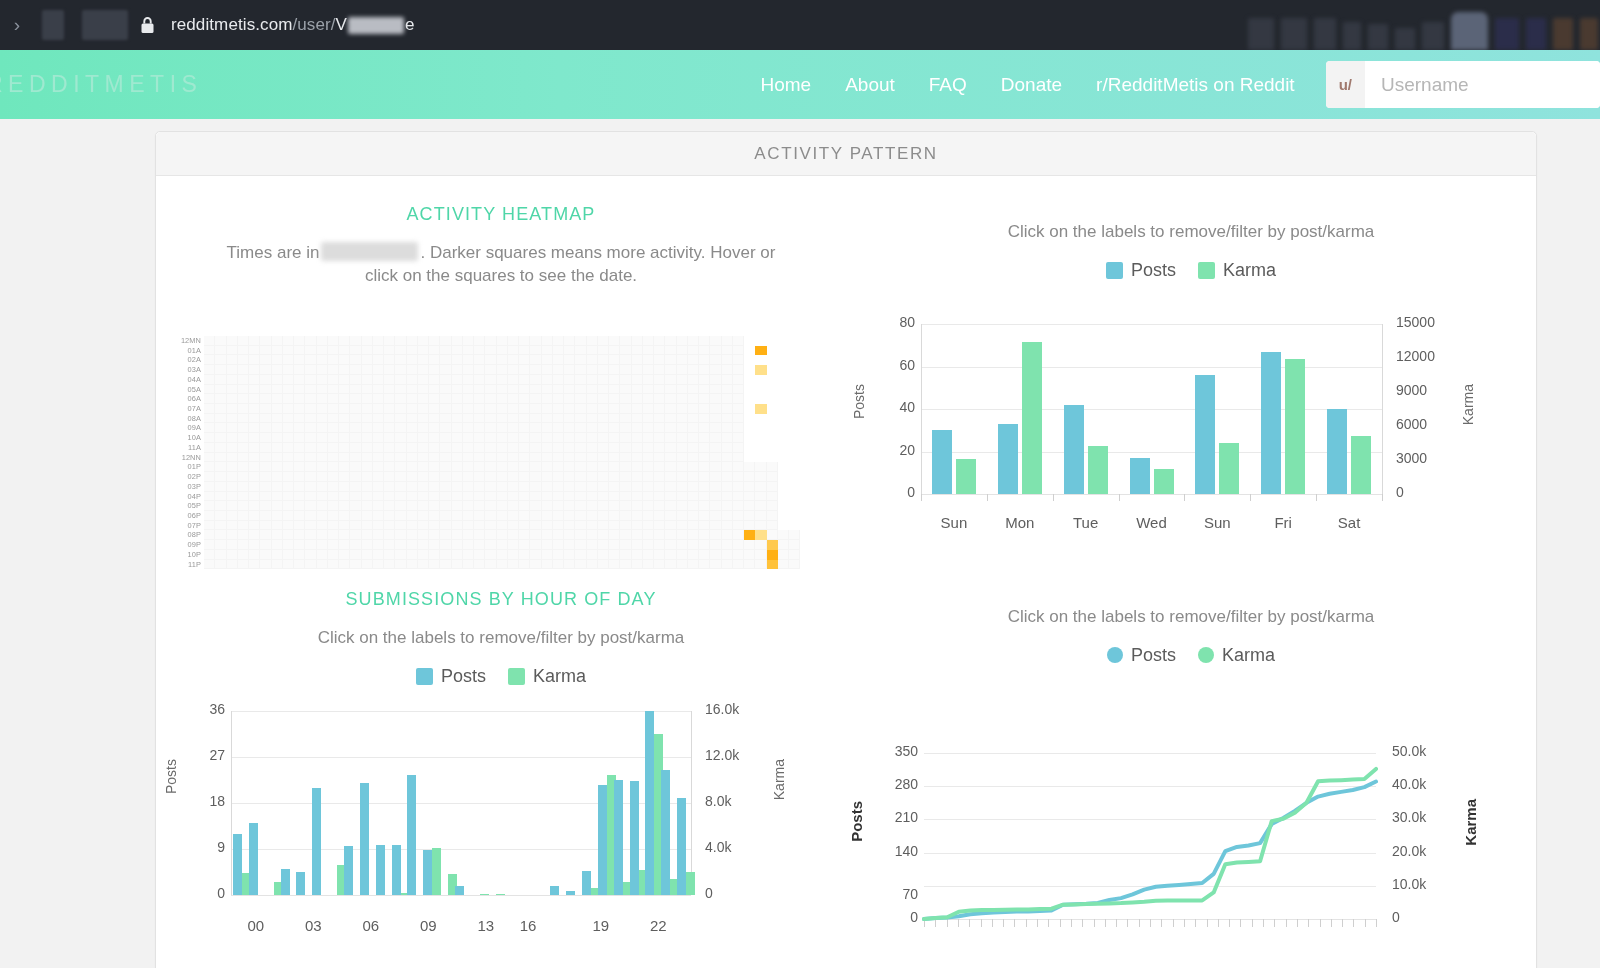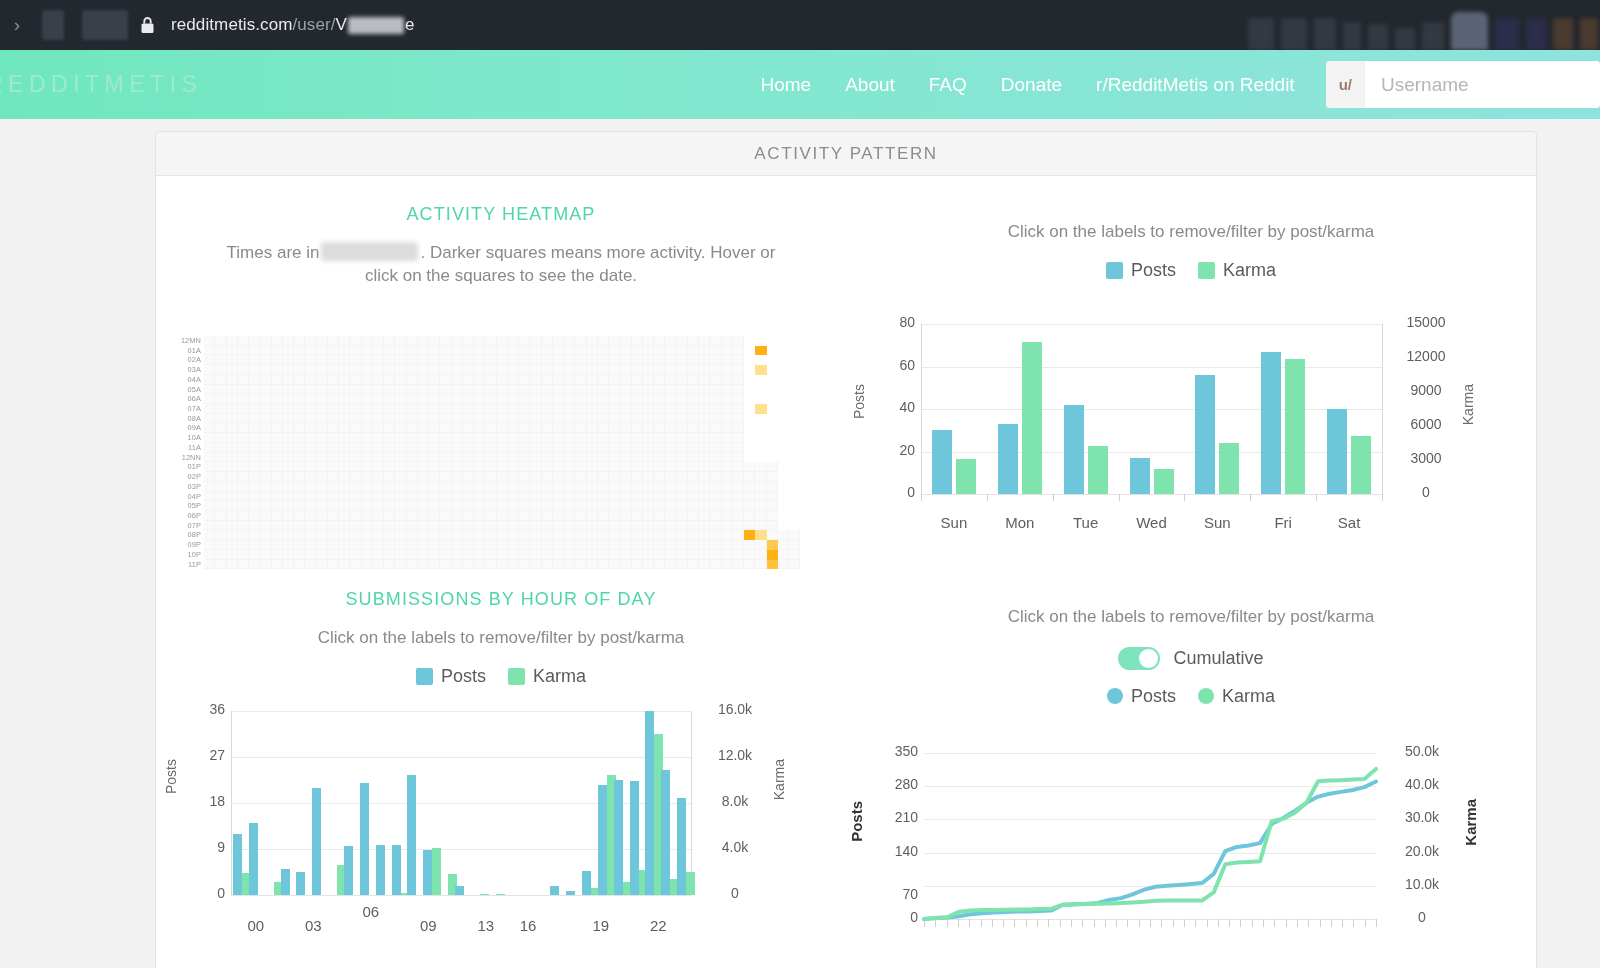--- a/index.html
+++ b/index.html
@@ -173,21 +173,21 @@
   .legend-swatch { width: 17px; height: 17px; border-radius: 2px; }
   .legend-swatch.round { border-radius: 50%; width: 16px; height: 16px; }
   .legend-label { font-size: 18px; color: #5b5b5b; }
 
   .plot { position: absolute; }
   .axis-lbl {
     position: absolute; font-size: 14px; color: #6b6b6b;
     writing-mode: vertical-rl; transform: rotate(180deg);
   }
   .tick-y { position: absolute; font-size: 14px; color: #5e5e5e; text-align: right; }
-  .tick-y.r { text-align: center; }
+  .tick-y.r { text-align: left; }
   .tick-x { position: absolute; font-size: 15px; color: #5e5e5e; text-align: center; }
   .gridline { position: absolute; height: 1px; background: #e9e9e9; }
   .axis-line-v { position: absolute; width: 1px; background: #d9d9d9; }
   .axis-line-h { position: absolute; height: 1px; background: #e3e3e3; }
   .bar { position: absolute; bottom: 0; }
   .tickmark { position:absolute; width:1px; background:#cfcfcf; }
 
   .toggle-row {
     display: flex; justify-content: center; align-items: center;
     gap: 13px; margin-top: 18px;
@@ -1704,37 +1704,31 @@
             <div class="bar" style="left:473.55172413793105px;top:82.02222222222221px;width:9px;height:113.97777777777779px;background:#6ec6da"></div>
             <div class="bar" style="left:482.55172413793105px;top:170.7px;width:9px;height:25.3px;background:#7fe3ae"></div>
             <div class="bar" style="left:489.4137931034483px;top:12px;width:9px;height:184px;background:#6ec6da"></div>
             <div class="bar" style="left:498.4137931034483px;top:35px;width:9px;height:161px;background:#7fe3ae"></div>
             <div class="bar" style="left:505.2758620689655px;top:70.77777777777777px;width:9px;height:125.22222222222223px;background:#6ec6da"></div>
             <div class="bar" style="left:514.2758620689656px;top:179.9px;width:9px;height:16.099999999999998px;background:#7fe3ae"></div>
             <div class="bar" style="left:521.1379310344828px;top:98.88888888888889px;width:9px;height:97.11111111111111px;background:#6ec6da"></div>
             <div class="bar" style="left:530.1379310344828px;top:173px;width:9px;height:23px;background:#7fe3ae"></div>
             <div class="tick-x" style="left:63.75px;top:218px;width:72px">00</div>
             <div class="tick-x" style="left:121.25px;top:218px;width:72px">03</div>
-            <div class="tick-x" style="left:178.75px;top:204px;width:72px">06</div>
+            <div class="tick-x" style="left:178.75px;top:218px;width:72px">06</div>
             <div class="tick-x" style="left:236.25px;top:218px;width:72px">09</div>
             <div class="tick-x" style="left:293.75px;top:218px;width:72px">13</div>
             <div class="tick-x" style="left:336px;top:218px;width:72px">16</div>
             <div class="tick-x" style="left:408.75px;top:218px;width:72px">19</div>
             <div class="tick-x" style="left:466.25px;top:218px;width:72px">22</div>
           </div>
       </div>
 
       <div class="panel">
         <div class="panel-sub">Click on the labels to remove/filter by post/karma</div>
-        <div class="toggle-row">
-          <div class="toggle">
-            <div class="knob"></div>
-          </div>
-          <span class="toggle-label">Cumulative</span>
-        </div>
         <div class="legend">
           <div class="legend-item">
             <span class="legend-swatch round" style="background:#6ec6da"></span>
             <span class="legend-label">Posts</span>
           </div>
           <div class="legend-item">
             <span class="legend-swatch round" style="background:#7fe3ae"></span>
             <span class="legend-label">Karma</span>
           </div>
         </div>

